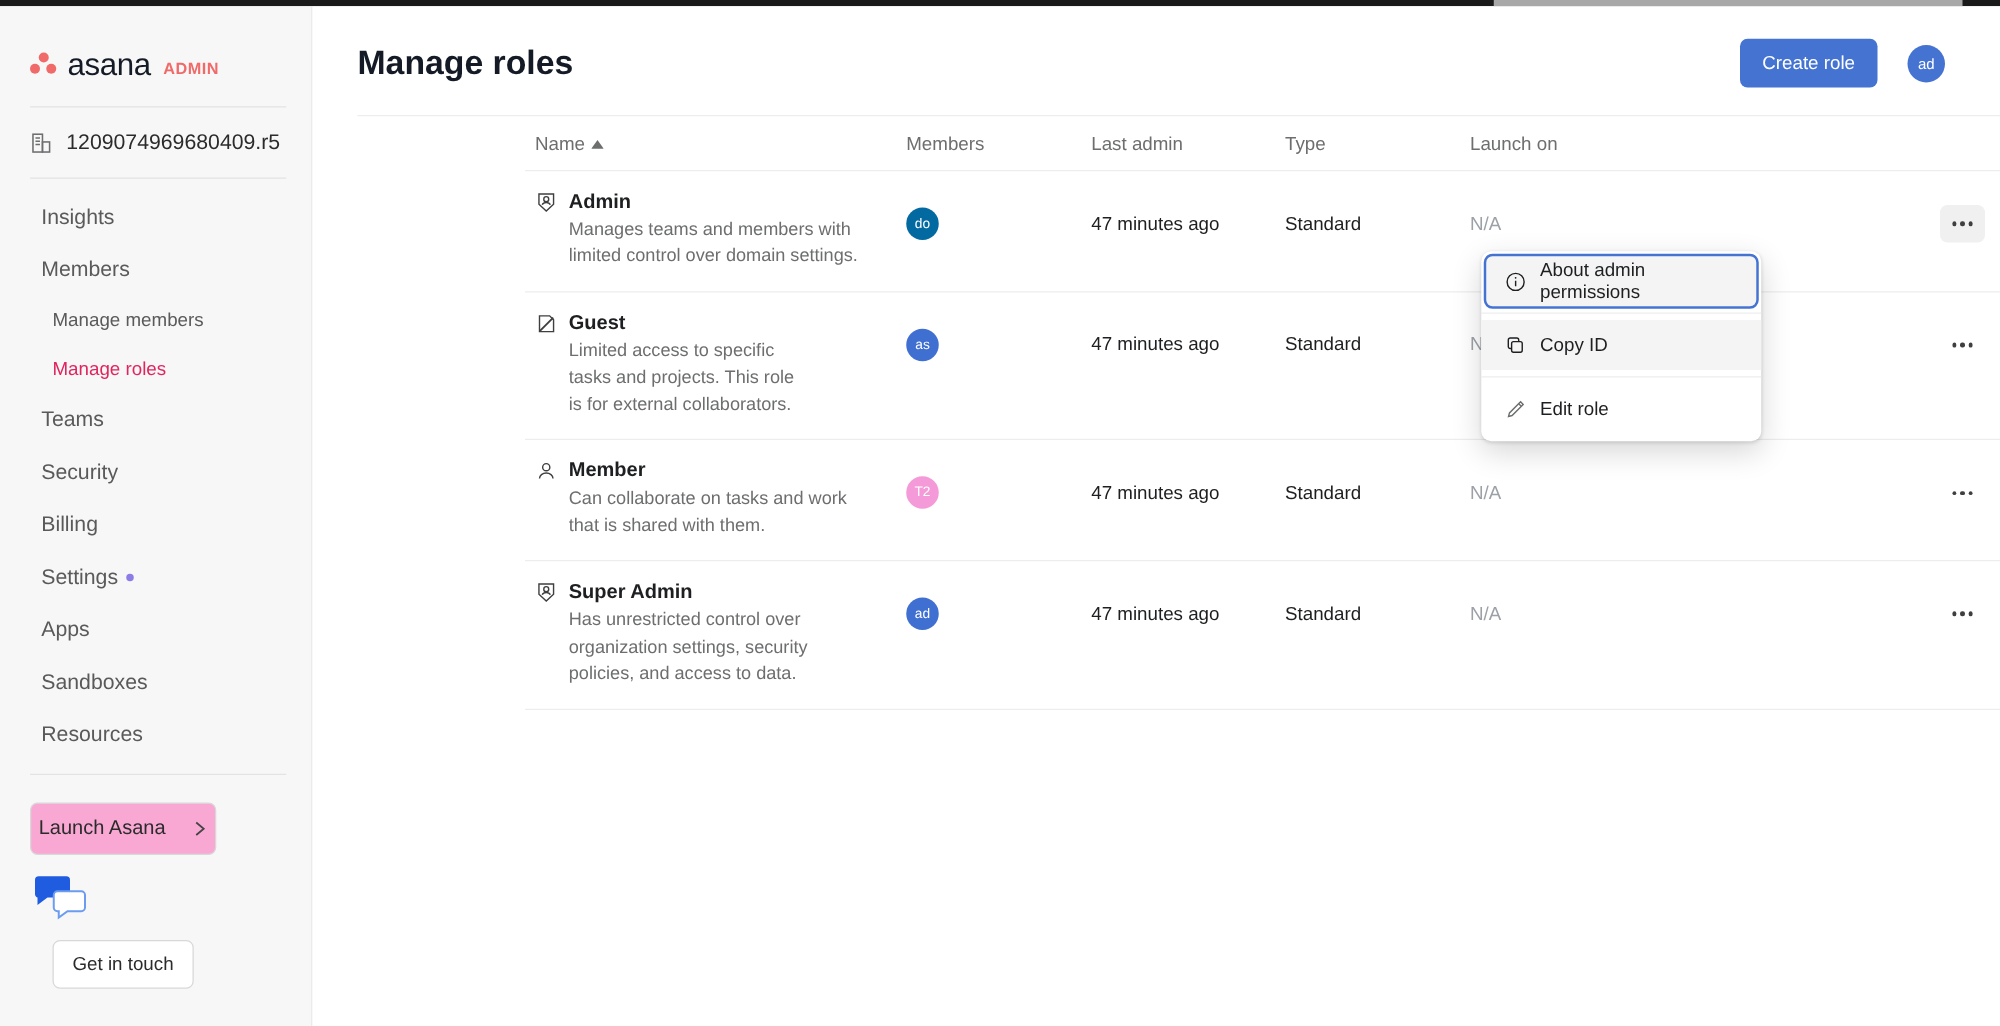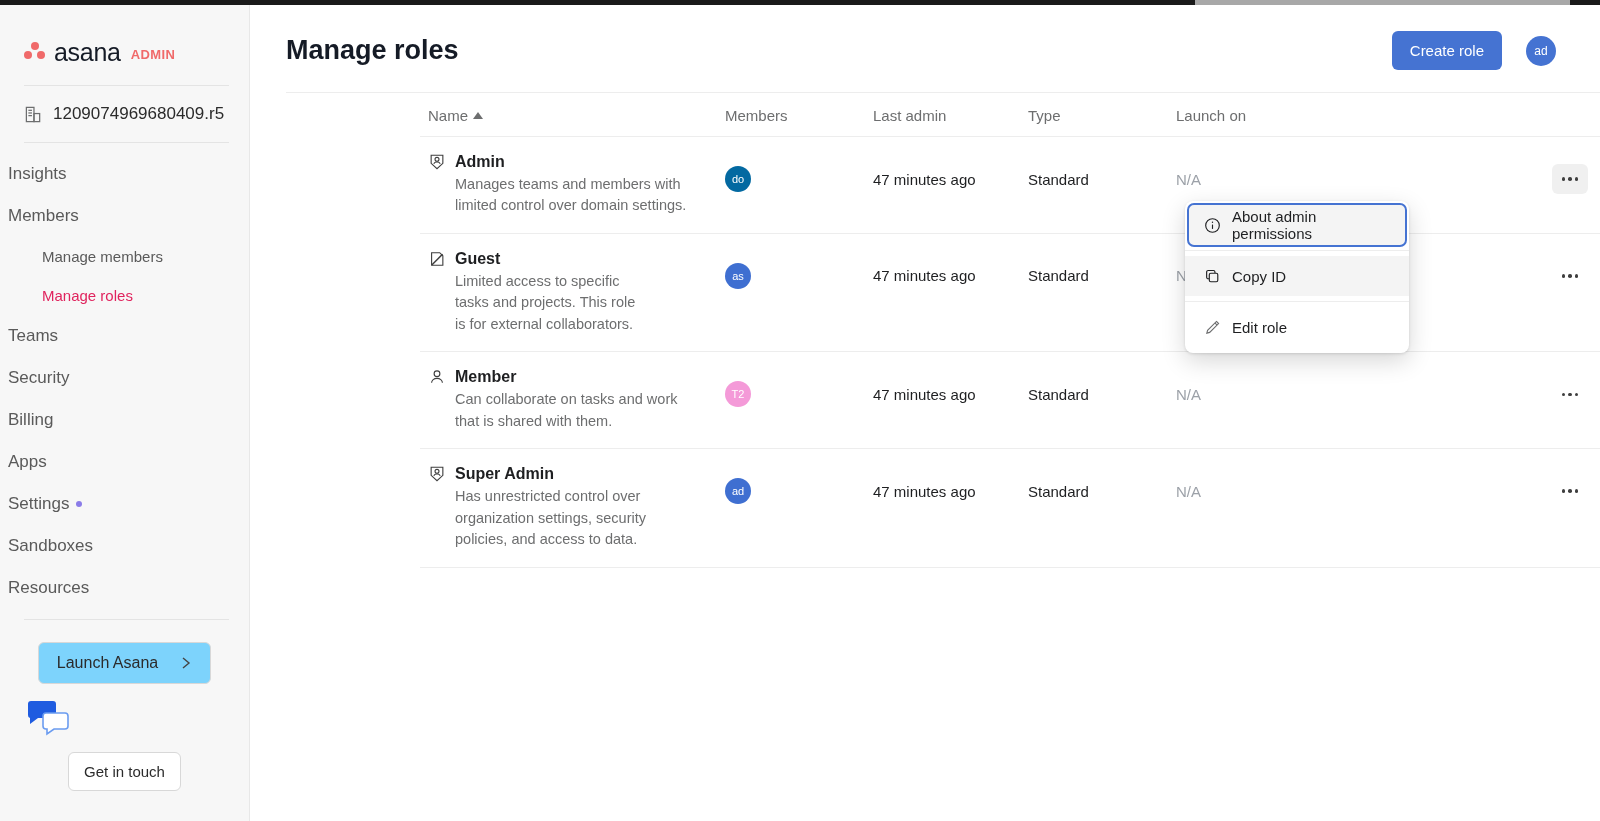--- a/index.html
+++ b/index.html
@@ -12,53 +12,53 @@
   .screen { position: relative; width: 1600px; height: 821px; background:#ffffff; }
 
   
   .top-dark-bar { position:absolute; left:0; top:0; width:1600px; height:5px; background:#1a1a1a; }
   .top-gray-bar { position:absolute; left:1195px; top:0; width:375px; height:11px; background:#a8a8a8; border-bottom-left-radius:6px; border-bottom-right-radius:6px; }
 
   
   .sidebar {
     position:absolute; left:0; top:5px; width:250px; height:816px;
     background:#f7f7f7; border-right:1px solid #e8e8e8;
-    display:flex; flex-direction:column;text-align:center;
+    display:flex; flex-direction:column;
   }
   .logo-wrap { display:flex; align-items:center; gap:8px; padding:30px 0 0 24px; height:64px; }
   .logo-dots { position:relative; width:22px; height:20px; flex:0 0 auto; }
   .logo-dots i { position:absolute; background:#f06a6a; border-radius:50%; display:block; }
   .logo-dots i:nth-child(1){ width:8px;height:8px; left:7px; top:0px; }
   .logo-dots i:nth-child(2){ width:8px;height:8px; left:0px; top:9px; }
   .logo-dots i:nth-child(3){ width:8px;height:8px; left:13px; top:9px; }
   .logo-word { font-size:25px; font-weight:400; color:#151b26; letter-spacing:-0.3px; }
   .logo-admin { font-size:13px; font-weight:600; color:#f06a6a; letter-spacing:0.4px; margin-left:2px; margin-top:4px; }
 
   .side-sep { height:1px; background:#e4e4e4; margin:16px 20px 0 24px; }
 
   .org-row { display:flex; align-items:center; gap:10px; padding:18px 24px 18px 24px; }
   .org-name { font-size:17px; color:#2b2b2b; white-space:nowrap; overflow:hidden; }
 
   .nav { padding-top:10px; }
-  .nav-item { font-size:17px; color:#5a5a5a; padding:11px 8px; cursor:pointer; white-space:nowrap; display:flex; align-items:center; gap:7px; }
+  .nav-item { font-size:17px; color:#5a5a5a; padding:11px 33px; cursor:pointer; white-space:nowrap; display:flex; align-items:center; gap:7px; }
   .nav-item.sub { padding-left:42px; font-size:15px; color:#5a5a5a; }
   .nav-item.active { color:#e0245e; }
   .nav-dot { width:6px; height:6px; border-radius:50%; background:#8b7ce8; display:inline-block; }
 
   .side-bottom { margin-top:auto; padding:0 24px 30px 24px; }
   .side-sep2 { height:1px; background:#e4e4e4; margin:0 -4px 22px 0; }
   .launch-btn {
     display:inline-flex; align-items:center; gap:22px;
-    background:#7dd3fc; border:1px solid #d8d8d8; border-radius:6px;
-    padding:11px 18px; font-size:16px; color:#2b2b2b; cursor:pointer;
+    background:#f9a8d4; border:1px solid #d8d8d8; border-radius:6px;
+    padding:11px 6px; font-size:16px; color:#2b2b2b; cursor:pointer;
   }
   .chat-icon { margin:16px 0 14px 2px; width:50px; height:38px; position:relative; }
   .getintouch-btn {
     display:inline-block; background:#ffffff; border:1px solid #d8d8d8; border-radius:6px;
-    padding:10px 15px; font-size:15px; color:#2b2b2b; cursor:pointer;
+    padding:10px 15px; font-size:15px; color:#2b2b2b; cursor:pointer;margin-left:18px;
   }
 
   
   .main { position:absolute; left:250px; top:5px; width:1350px; height:816px; background:#fff; }
   .main-head { display:flex; align-items:center; justify-content:space-between; padding:26px 44px 0 36px; }
   .page-title { font-size:27px; font-weight:700; color:#151b26; }
   .head-right { display:flex; align-items:center; gap:24px; }
   .create-role-btn {
     background:#4573d2; color:#fff; border:none; border-radius:6px;
     font-size:15px; font-family:inherit; padding:11px 18px; cursor:pointer; font-weight:400;
@@ -168,26 +168,26 @@
       <div class="nav-item">
           <span>Teams</span>
         </div>
       <div class="nav-item">
           <span>Security</span>
         </div>
       <div class="nav-item">
           <span>Billing</span>
         </div>
       <div class="nav-item">
-          <span>Apps</span>
-        </div>
-      <div class="nav-item">
         <span>Settings</span>
         <span class="nav-dot"></span>
       </div>
+      <div class="nav-item">
+          <span>Apps</span>
+        </div>
       <div class="nav-item">
           <span>Sandboxes</span>
         </div>
       <div class="nav-item">
           <span>Resources</span>
         </div>
     </nav>
 
     <div class="side-bottom">
       <div class="side-sep2"></div>

